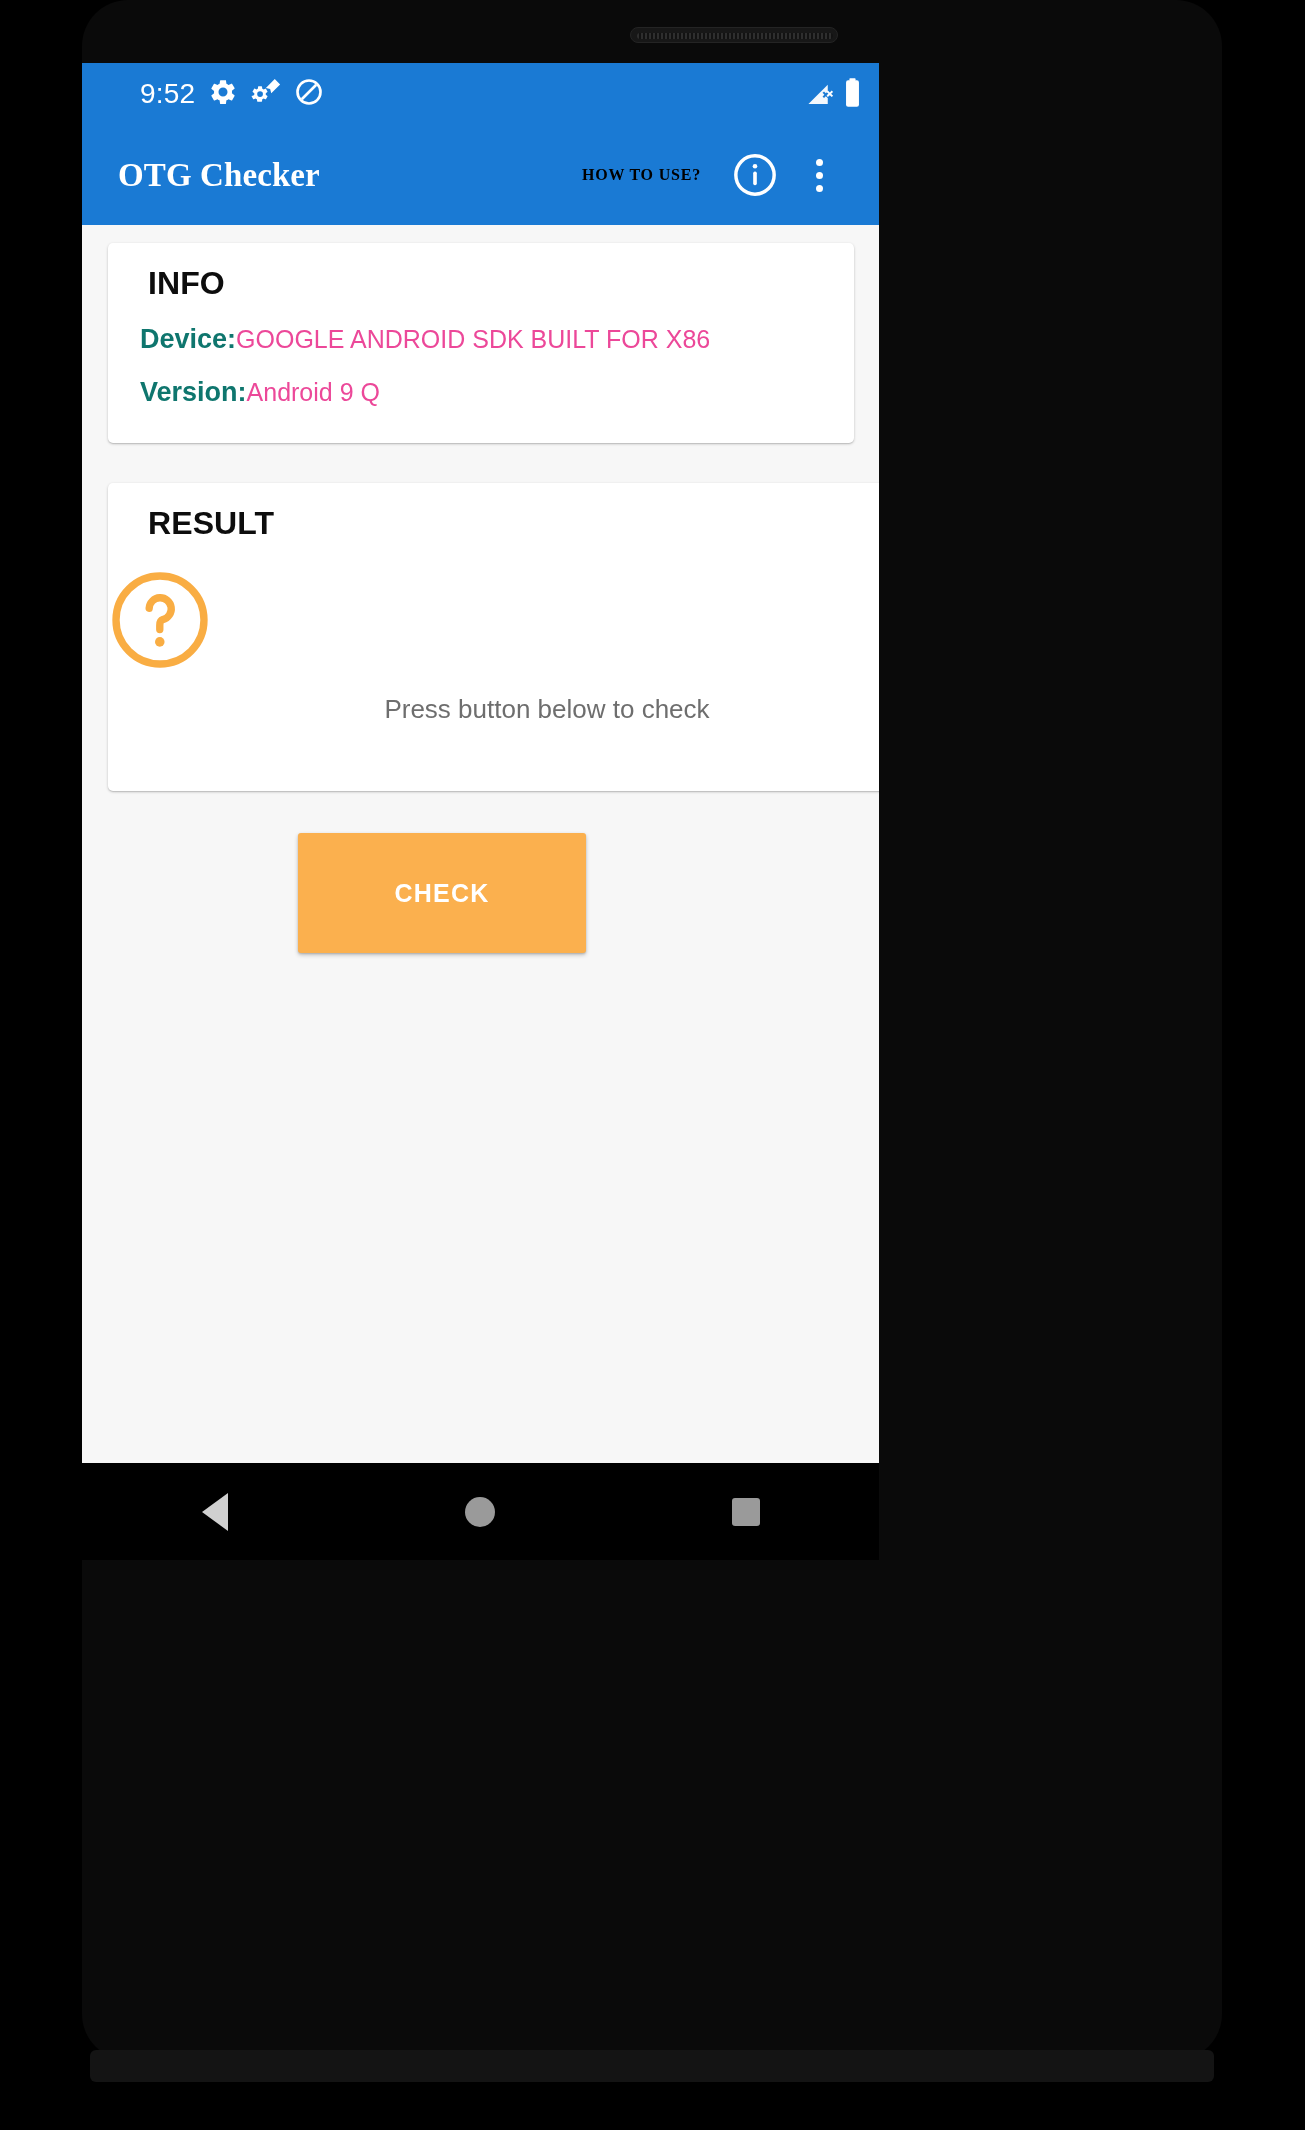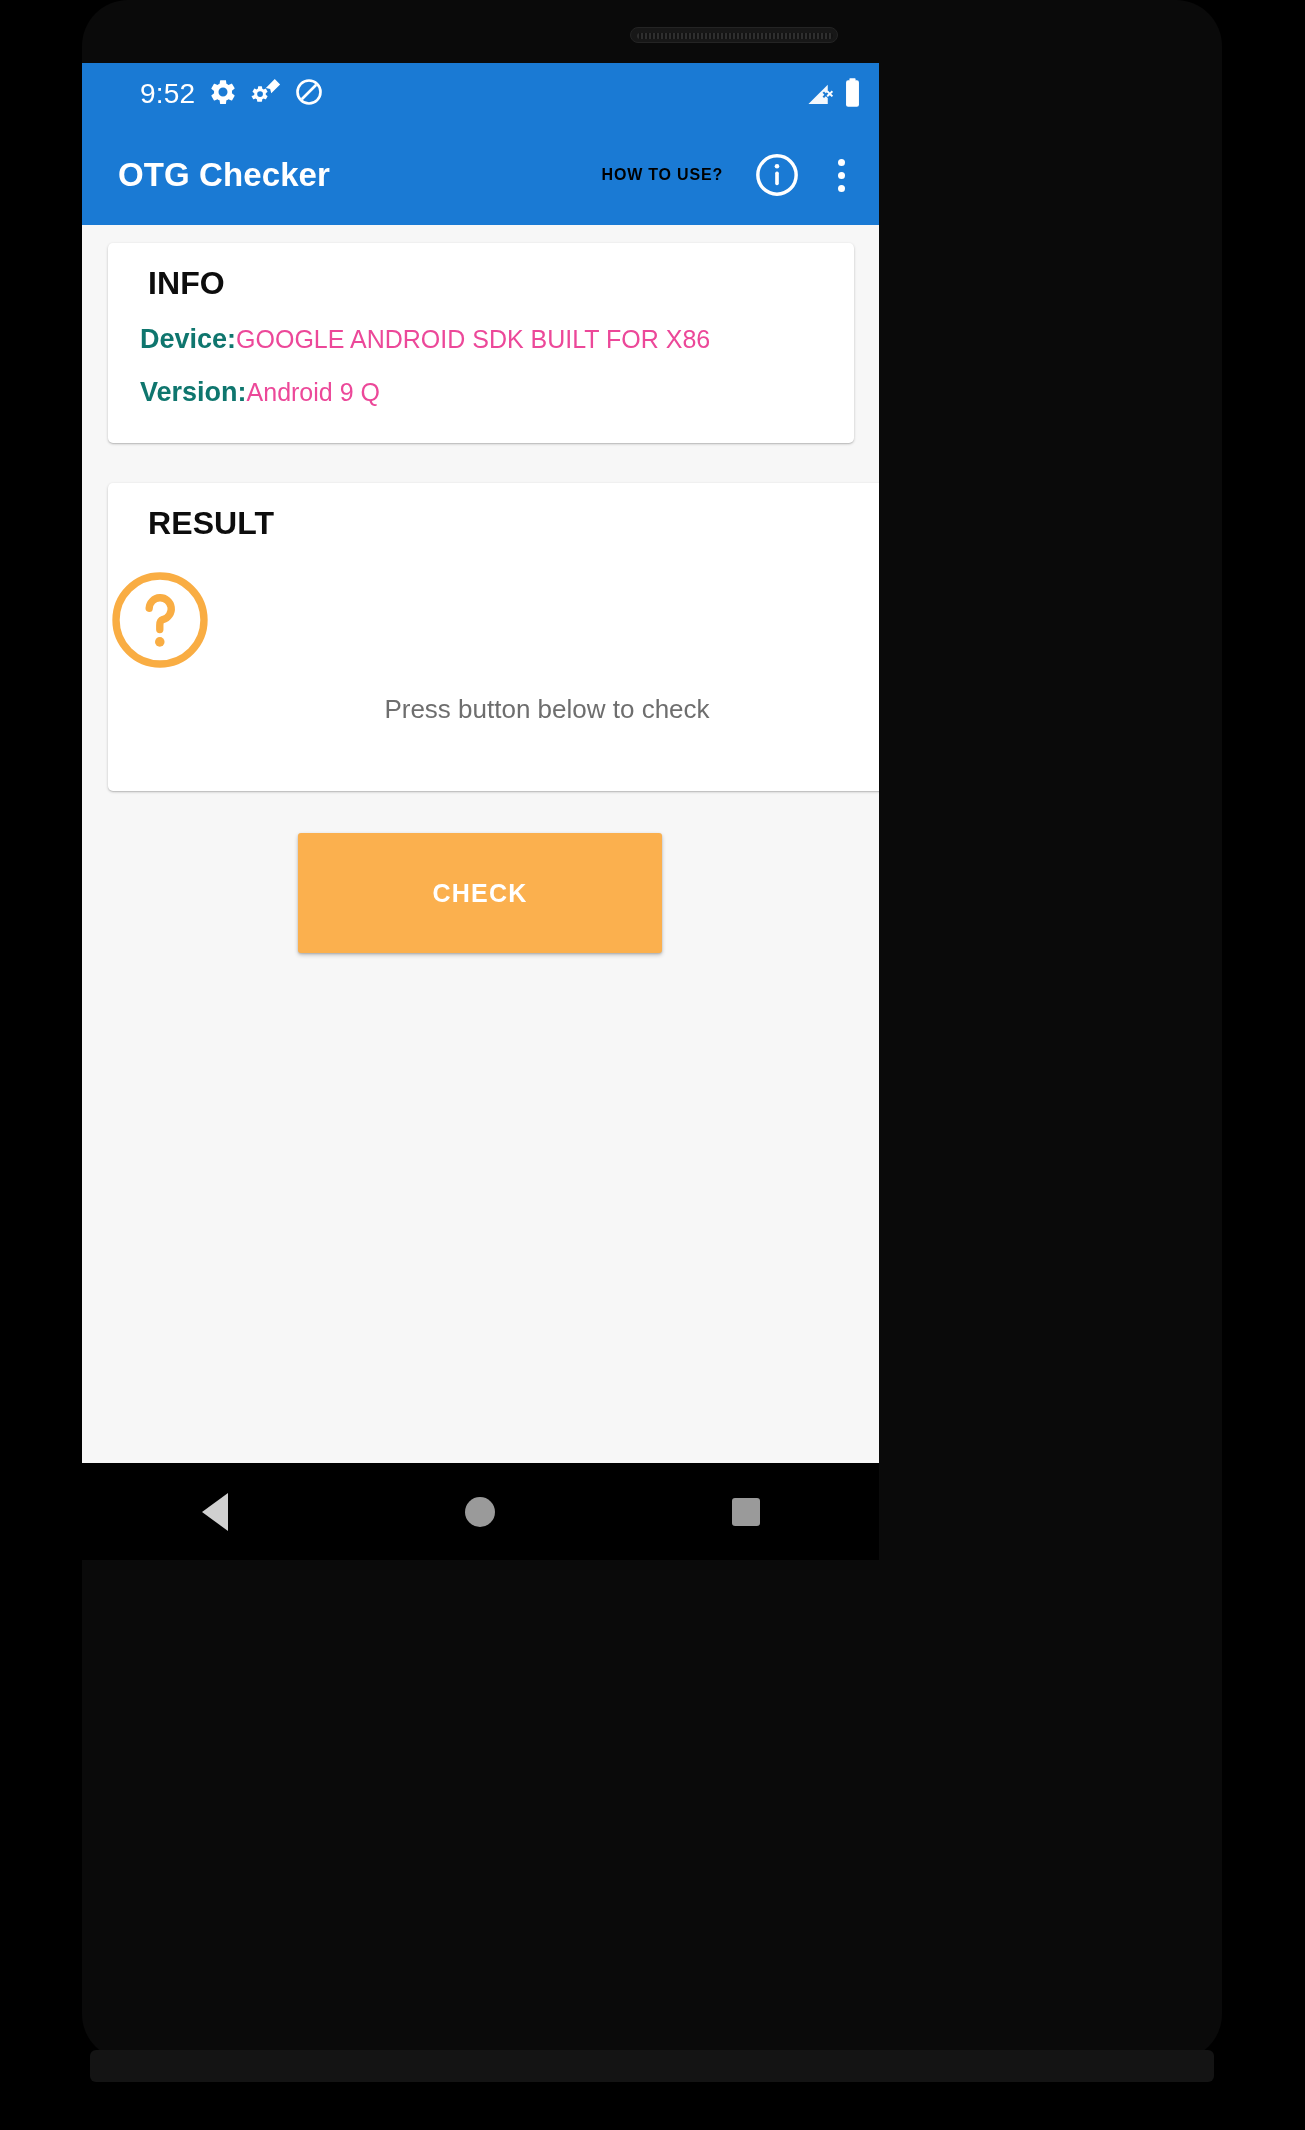--- a/index.html
+++ b/index.html
@@ -105,21 +105,22 @@
   
   #app-bar {
     position: absolute;
     left: 0; top: 62px;
     width: 797px;
     height: 100px;
     background: #1a7ad4;
     display: flex;
     align-items: center;
     padding-left: 36px;
-    padding-right: 8px;
+    padding-right: 30px;
+    font-family: Liberation Serif, serif;
   }
   #app-title {
     color: #ffffff;
     font-size: 33px;
     font-weight: bold;
     letter-spacing: 0.1px;
     white-space: nowrap;
   }
   #how-to-use-button {
     margin-left: auto;
@@ -224,21 +225,21 @@
     font-size: 26px;
     color: #6e6e6e;
     text-align: center;
   }
 
   
   #check-button {
     position: absolute;
     left: 216px;
     top: 608px;
-    width: 364px;
+    width: 288px;
     height: 120px;
     background: #fbb04e;
     border: none;
     border-radius: 3px;
     color: #ffffff;
     font-family: "Liberation Sans", sans-serif;
     font-size: 25px;
     font-weight: bold;
     letter-spacing: 1.2px;
     cursor: pointer;

